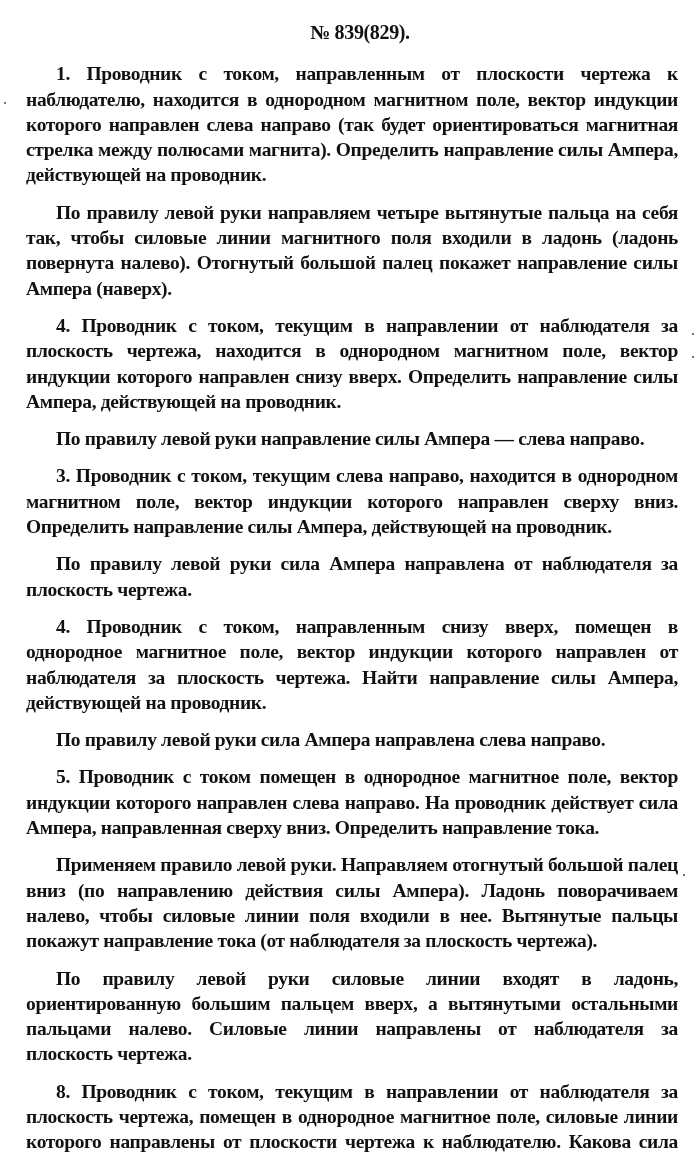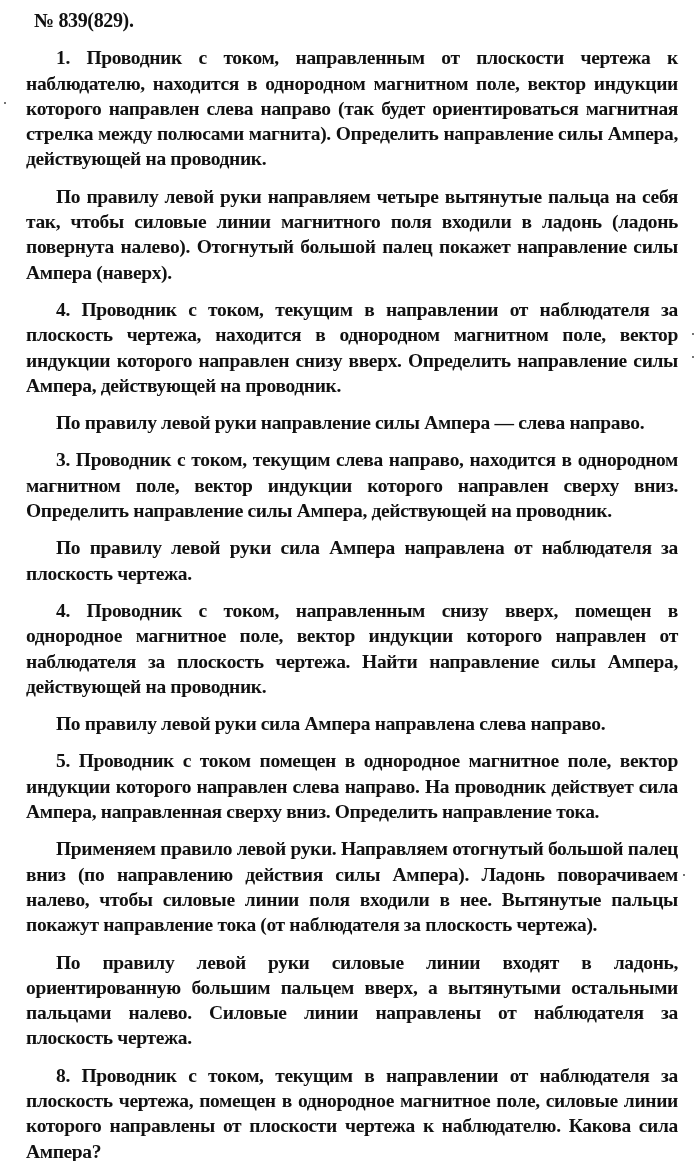--- a/index.html
+++ b/index.html
@@ -20,22 +20,23 @@
       width: 676px;
       font-family: "Liberation Serif", serif;
       font-weight: bold;
       font-size: 19.5px;
       line-height: 25.3px;
       color: #111111;
       letter-spacing: -0.35px;
     }
     .heading {
       padding-left: 16px;
-      margin: 4px;
+      margin: 16px;
       font-size: 20px;
+      text-align: center;
     }
     .para {
       margin: 12px;
       text-indent: 30px;
       text-align: justify;
       hyphens: manual;
     }
     .gap {
       margin-top: 10px;
     }

